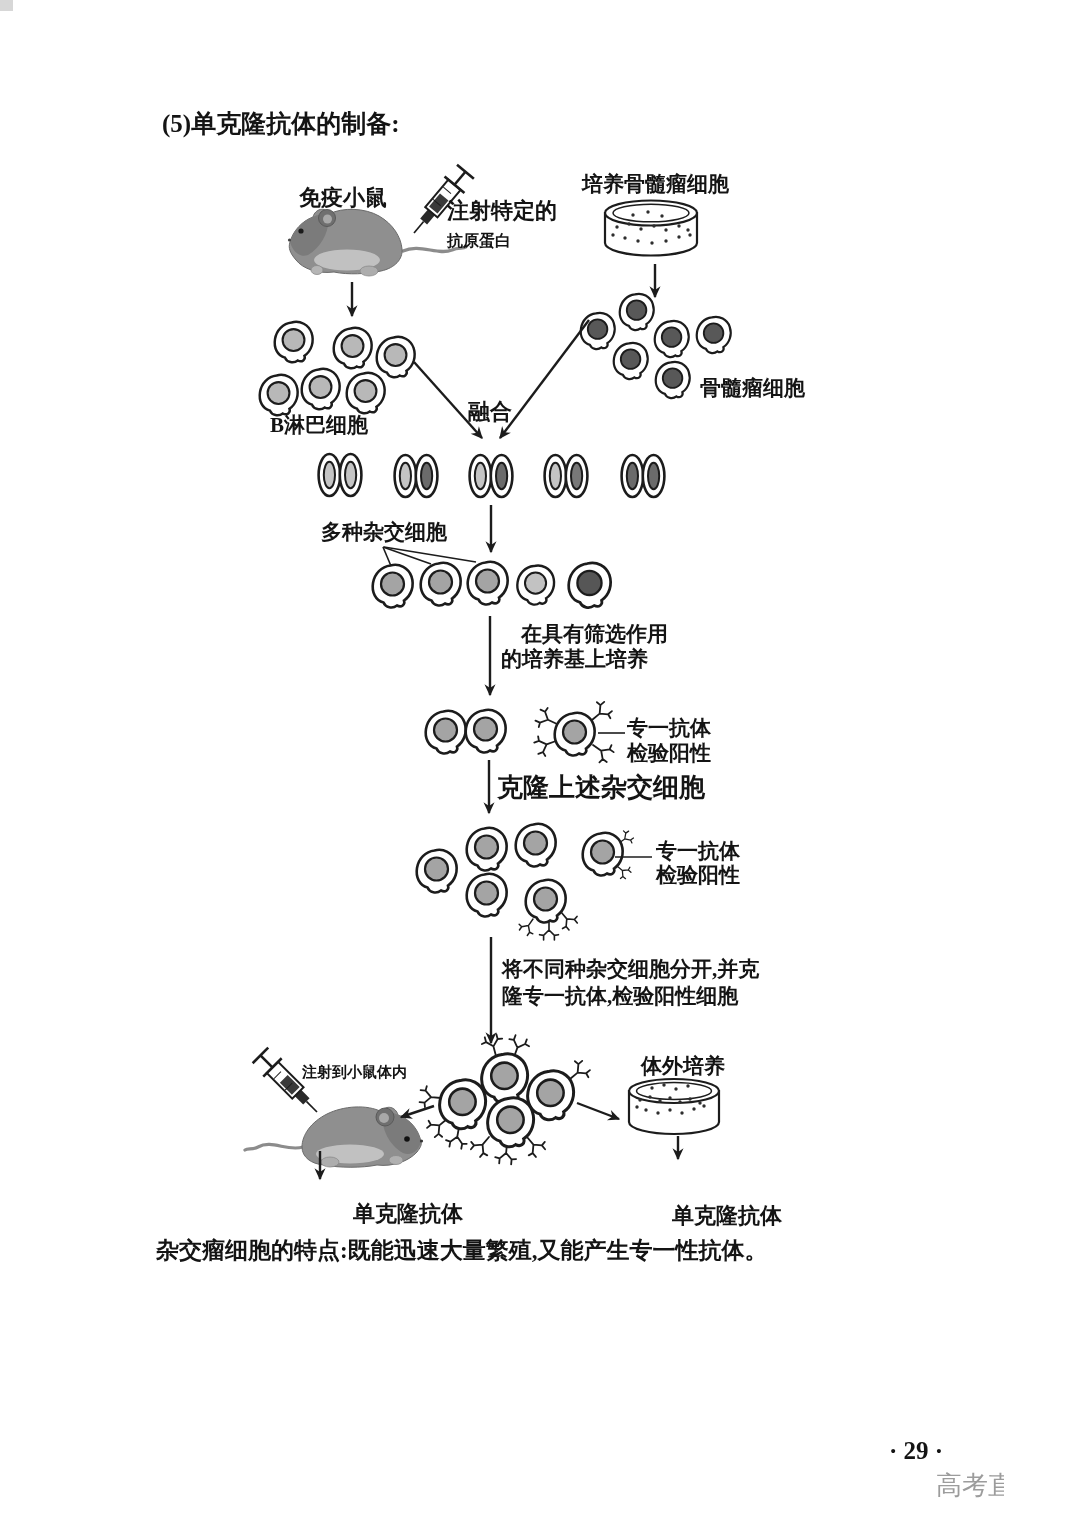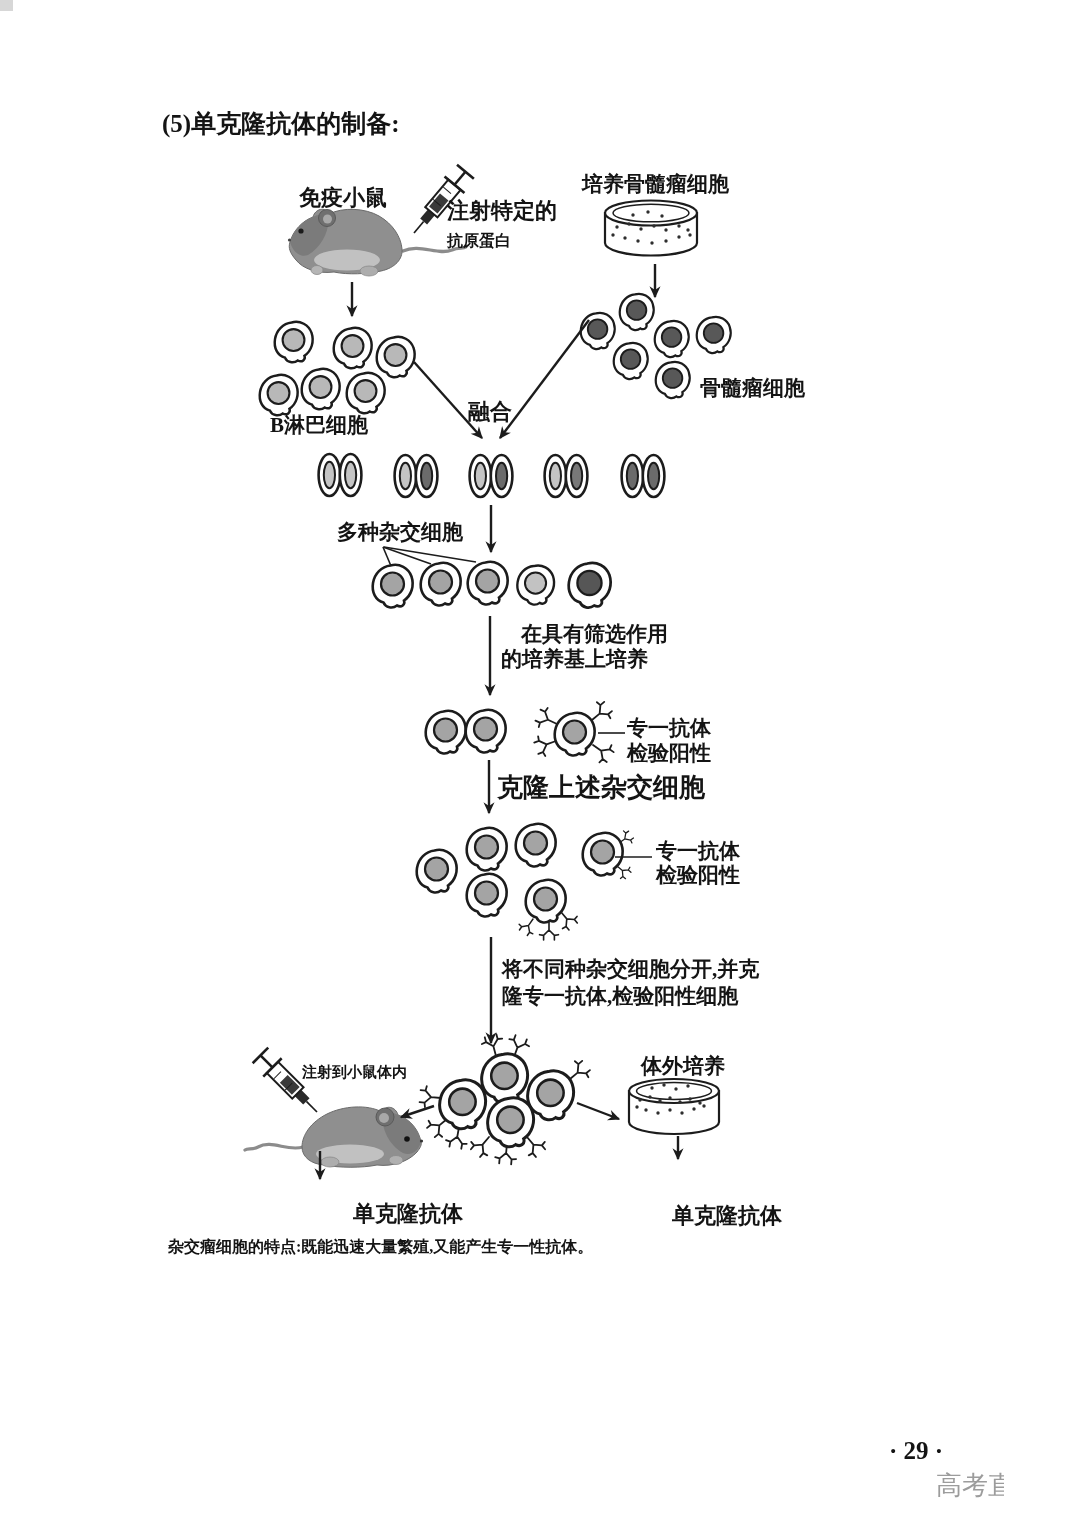--- a/index.html
+++ b/index.html
@@ -256,21 +256,21 @@
 
   <div class="lbl" style="left:299px;top:185px;font-size:22px;">免疫小鼠</div>
   <div class="lbl" style="left:447px;top:198px;font-size:22px;">注射特定的</div>
   <div class="lbl" style="left:447px;top:232px;font-size:16px;">抗原蛋白</div>
   <div class="lbl" style="left:582px;top:172px;font-size:21px;">培养骨髓瘤细胞</div>
 
   <div class="lbl" style="left:270px;top:413px;font-size:21px;">B淋巴细胞</div>
   <div class="lbl" style="left:700px;top:376px;font-size:21px;">骨髓瘤细胞</div>
   <div class="lbl" style="left:468px;top:399px;font-size:22px;">融合</div>
 
-  <div class="lbl" style="left:321px;top:520px;font-size:21px;margin-left:16px;">多种杂交细胞</div>
+  <div class="lbl" style="left:321px;top:520px;font-size:21px;">多种杂交细胞</div>
 
   <div class="lbl" style="left:501px;top:622px;font-size:21px;margin-left:20px;">在具有筛选作用</div>
   <div class="lbl" style="left:501px;top:647px;font-size:21px;">的培养基上培养</div>
 
   <div class="lbl" style="left:627px;top:716px;font-size:21px;">专一抗体</div>
   <div class="lbl" style="left:627px;top:741px;font-size:21px;">检验阳性</div>
 
   <div class="lbl" style="left:497px;top:773px;font-size:26px;">克隆上述杂交细胞</div>
 
   <div class="lbl" style="left:656px;top:839px;font-size:21px;">专一抗体</div>
@@ -278,18 +278,18 @@
 
   <div class="lbl" style="left:502px;top:957px;font-size:21px;">将不同种杂交细胞分开,并克</div>
   <div class="lbl" style="left:502px;top:984px;font-size:21px;">隆专一抗体,检验阳性细胞</div>
 
   <div class="lbl" style="left:302px;top:1064px;font-size:15px;">注射到小鼠体内</div>
   <div class="lbl" style="left:641px;top:1054px;font-size:21px;">体外培养</div>
 
   <div class="lbl" style="left:353px;top:1201px;font-size:22px;">单克隆抗体</div>
   <div class="lbl" style="left:672px;top:1203px;font-size:22px;">单克隆抗体</div>
 
-  <div class="lbl" style="left:168px;top:1238px;font-size:16px;text-align:center;">杂交瘤细胞的特点:既能迅速大量繁殖,又能产生专一性抗体。</div>
+  <div class="lbl" style="left:156px;top:1238px;font-size:23px;text-align:center;">杂交瘤细胞的特点:既能迅速大量繁殖,又能产生专一性抗体。</div>
 
   <div class="lbl" style="left:889px;top:1437px;font-size:25px;">· 29 ·</div>
   <div class="lbl watermark" style="left:936px;top:1471px;font-size:26px;">高考直通车</div>
 
 </div>
 
 </body></html>

